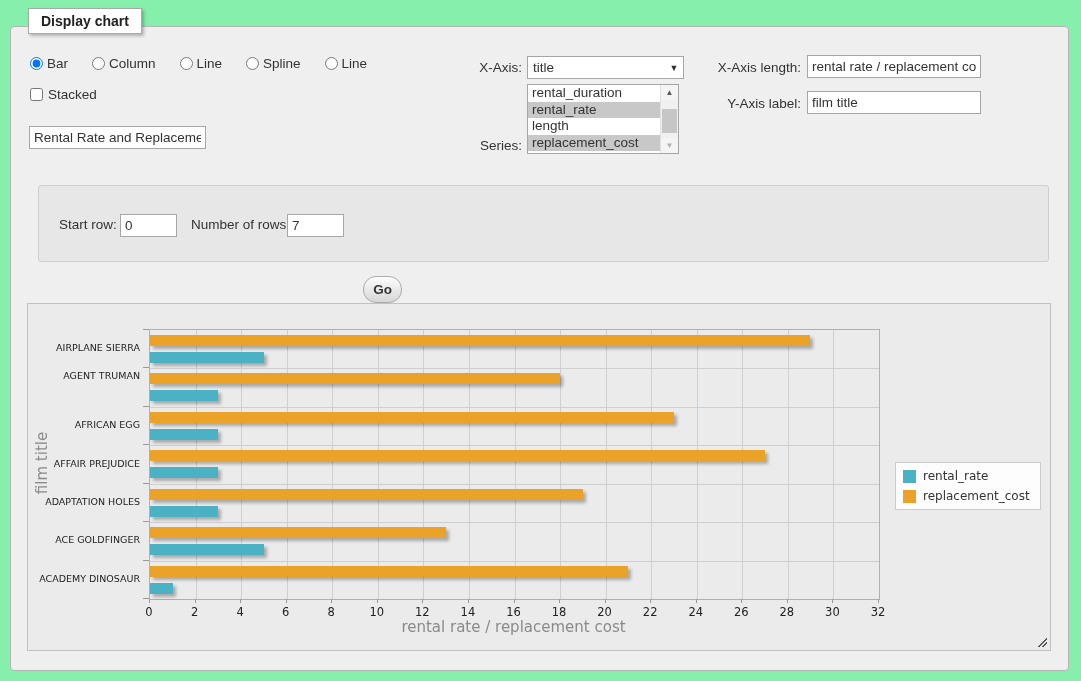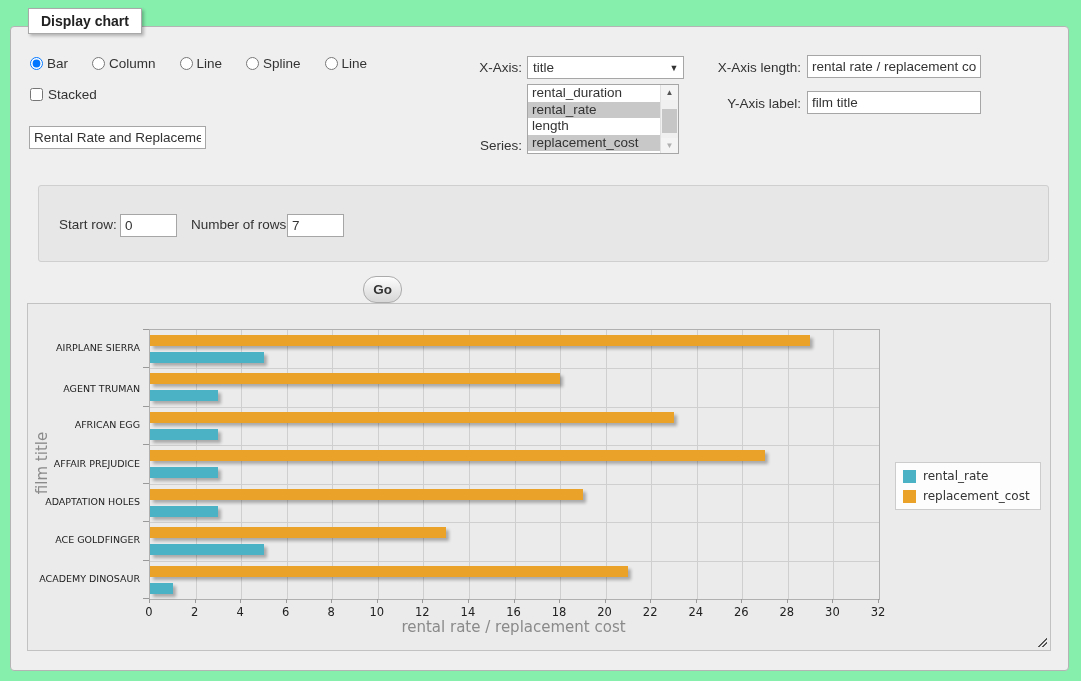--- a/index.html
+++ b/index.html
@@ -249,20 +249,20 @@
       <div class="x-tick-mark" style="left: 850px; top: 295px;"></div>
       <div class="y-tick-mark" style="left: 115px; top: 25px;"></div>
       <div class="y-tick-mark" style="left: 115px; top: 63.4286px;"></div>
       <div class="y-tick-mark" style="left: 115px; top: 101.857px;"></div>
       <div class="y-tick-mark" style="left: 115px; top: 140.286px;"></div>
       <div class="y-tick-mark" style="left: 115px; top: 178.714px;"></div>
       <div class="y-tick-mark" style="left: 115px; top: 217.143px;"></div>
       <div class="y-tick-mark" style="left: 115px; top: 255.571px;"></div>
       <div class="y-tick-mark" style="left: 115px; top: 294px;"></div>
       <div class="y-cat-label" style="top: 38.2143px;">AIRPLANE SIERRA</div>
-      <div class="y-cat-label" style="top: 79px;">AGENT TRUMAN</div>
+      <div class="y-cat-label" style="top: 66px;">AGENT TRUMAN</div>
       <div class="y-cat-label" style="top: 115.071px;">AFRICAN EGG</div>
       <div class="y-cat-label" style="top: 153.5px;">AFFAIR PREJUDICE</div>
       <div class="y-cat-label" style="top: 191.929px;">ADAPTATION HOLES</div>
       <div class="y-cat-label" style="top: 230.357px;">ACE GOLDFINGER</div>
       <div class="y-cat-label" style="top: 268.786px;">ACADEMY DINOSAUR</div>
     </div>
 </div>
 
 </body></html>

